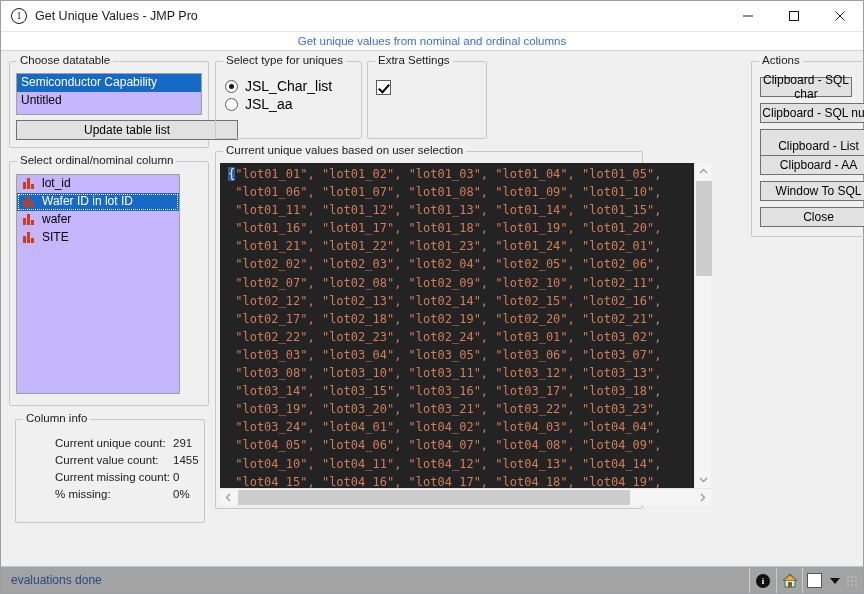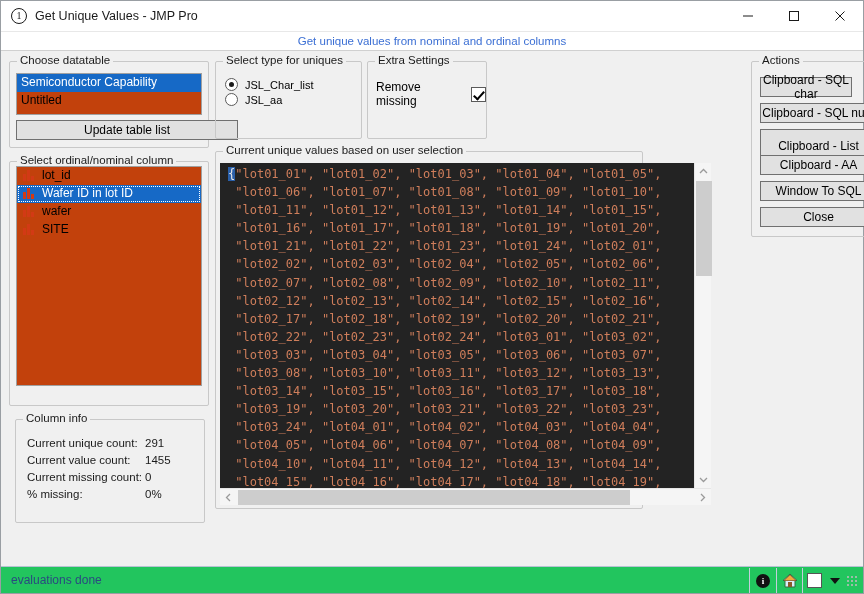--- a/index.html
+++ b/index.html
@@ -71,21 +71,21 @@
     top: -8px; left: 7px;
     background: #f0f0f0;
     padding: 0 3px;
     font-size: 11.5px;
     color: #1a1a1a;
     white-space: nowrap;
   }
 
   
   .listbox {
-    background: #c2410c;
+    background: #c4b5fd;
     border: 1px solid #a0a0a0;
     overflow: hidden;
     position: absolute;
   }
   .lb-item {
     font-size: 12px; color: #000;
     padding: 1px 4px 2px 4px;
     line-height: 15px;
     white-space: nowrap;
     display: flex; align-items: center;
@@ -128,40 +128,41 @@
   .radio {
     width: 13px; height: 13px; border-radius: 50%;
     border: 1px solid #5a5a5a; background: #fff;
     margin-right: 7px; position: relative; flex: 0 0 auto;
   }
   .radio.on::after {
     content: ""; position: absolute;
     left: 3px; top: 3px; width: 5px; height: 5px;
     border-radius: 50%; background: #1a1a1a;
   }
-  .radio-label { font-size: 11px; color: #000; }
+  .radio-label { font-size: 14px; color: #000; }
 
   
   .cbx {
     width: 15px; height: 15px;
     border: 1px solid #5a5a5a; background: #fff;
     position: relative; flex: 0 0 auto;
   }
   .cbx.on::after {
     content: "";
     position: absolute; left: 4px; top: 1px;
     width: 4px; height: 9px;
     border: solid #000; border-width: 0 2px 2px 0;
     transform: rotate(42deg);
   }
 
   
   .ci-row {
     display: flex; font-size: 11.5px; color: #1a1a1a;
     line-height: 17px;
+    margin-left: 28px;
   }
   .ci-label { width: 118px; }
   .ci-val { }
 
   
   .codepane {
     position: absolute;
     background: #232323;
     overflow: hidden;
   }
@@ -188,21 +189,21 @@
   .sb-arrow {
     position: absolute;
     display: flex; align-items: center; justify-content: center;
     color: #9a9a9a; font-size: 9px;
   }
   .sb-thumb { position: absolute; background: #cdcdcd; }
 
   
   .statusbar {
     height: 27px; min-height: 27px;
-    background: #22c55e;
+    background: #a3a3a3;
     border-top: 1px solid #b7c3d2;
     display: flex; align-items: center;
     position: relative;
   }
   .status-text {
     font-size: 12px; color: #2a4a80; margin-left: 10px;
   }
   .status-right {
     position: absolute; right: 2px; top: 1px;
     height: 25px; display: flex; align-items: center;
@@ -274,21 +275,21 @@
           <span>Untitled</span>
         </div>
       </div>
       <div class="btn" style="left:6px; top:58px; width:222px; height:20px;">
         <span>Update table list</span>
       </div>
     </div>
 
     <div class="grp" style="left:8px; top:110px; width:200px; height:245px;">
       <div class="grp-title">Select ordinal/nominal column</div>
-      <div class="listbox" style="left:6px; top:4px; width:186px; height:220px;">
+      <div class="listbox" style="left:6px; top:12px; width:164px; height:220px;">
         <div class="lb-item">
           <span class="colicon">
               <i></i>
               <i></i>
               <i></i>
             </span>
           <span>lot_id</span>
         </div>
         <div class="lb-item sel focus">
           <span class="colicon">
@@ -349,21 +350,20 @@
         <div class="radio-row">
           <span class="radio"></span>
           <span class="radio-label">JSL_aa</span>
         </div>
       </div>
     </div>
 
     <div class="grp" style="left:366px; top:10px; width:120px; height:78px;">
       <div class="grp-title">Extra Settings</div>
       <div style="position:absolute; left:8px; top:18px; display:flex; align-items:center;">
-        <span style="font-size:12px; color:#000; margin-right:8px;">Remove missing</span>
         <span class="cbx on"></span>
       </div>
     </div>
 
     <div class="grp" style="left:214px; top:100px; width:428px; height:358px;">
       <div class="grp-title">Current unique values based on user selection</div>
 
       <div class="codepane" style="left:4px; top:11px; width:474px; height:325px;">
         <div class="codetext"><span class="brace">{</span><span>"lot01_01", "lot01_02", "lot01_03", "lot01_04", "lot01_05",
  "lot01_06", "lot01_07", "lot01_08", "lot01_09", "lot01_10",

